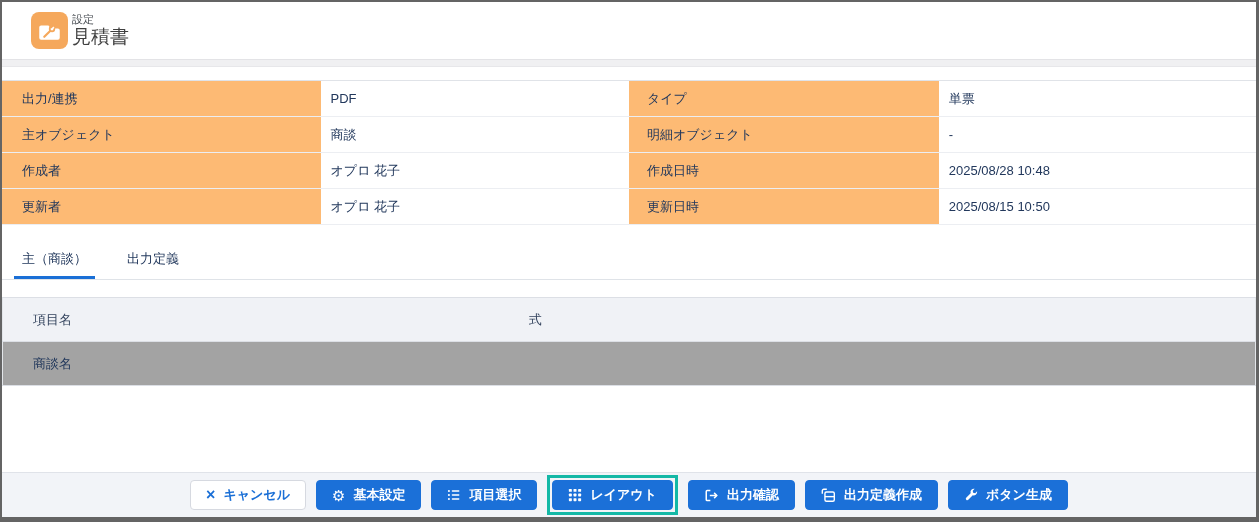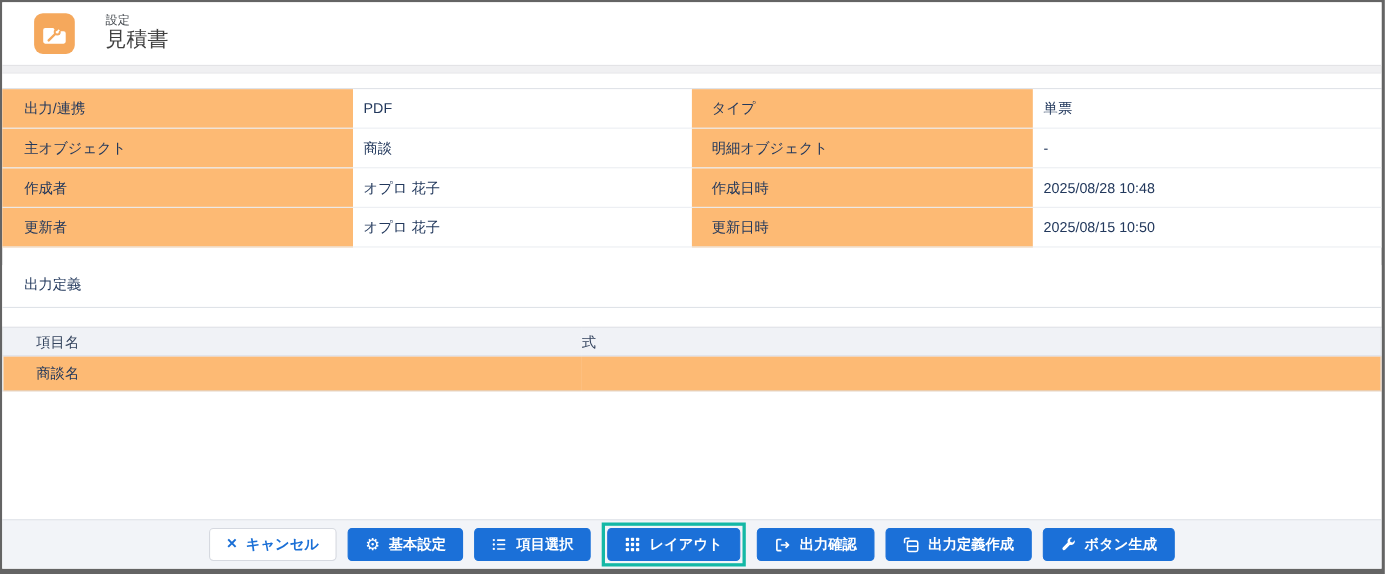--- a/index.html
+++ b/index.html
@@ -8,21 +8,21 @@
     background:#fff;
   }
   .frame {
     width:1259px; height:522px;
     border:2px solid #646464; border-right-width:3px; border-bottom-width:5px;
     background:#fff;
     display:flex; flex-direction:column;
     overflow:hidden;
   }
   
-  .page-header { height:57px; display:flex; align-items:center; padding-left:29px; gap:28px; background:#fff; }
+  .page-header { height:57px; display:flex; align-items:center; padding-left:29px; gap:4px; background:#fff; }
   .app-icon {
     width:37px; height:37px; border-radius:8px; background:#f5a85c;
     display:flex; align-items:center; justify-content:center; flex:0 0 auto;
   }
   .titles { display:flex; flex-direction:column; line-height:1.15; }
   .obj-label { font-size:11px; color:#43484e; }
   .page-title { font-size:19px; font-weight:400; color:#404040; }
   .strip { height:8px; background:#f0f0f2; border-top:1px solid #e3e3e6; border-bottom:1px solid #e7e7ea; }
   .gap1 { height:13px; background:#fff; }
   .gap2 { height:17px; background:#fff; }
@@ -33,25 +33,25 @@
   td.lbl1 { padding-left:20px; }
   td.lbl2 { padding-left:18px;font-family:Liberation Serif, serif; }
   td.val  { background:#fff; padding-left:10px;margin-top:28px; }
   
   .tabs { margin-top:16px; padding-left:12px; display:flex; gap:24px; border-bottom:1px solid #dfe3e8; background:#fff; }
   .tab { font-size:13px; color:#22385c; padding:9px 8px 8px; border-bottom:3px solid transparent; cursor:default; }
   .tab.active { border-bottom-color:#1a6fd6; }
   
   table.fields { width:100%; border-collapse:collapse; border-left:1px solid #e3e6ea; border-right:1px solid #e3e6ea; }
   table.fields th {
-    height:26px; background:#f0f2f6; font-size:13px; font-weight:400; color:#34445e;
+    height:44px; background:#f0f2f6; font-size:13px; font-weight:400; color:#34445e;
     text-align:left; border-top:1px solid #dcdfe5; border-bottom:1px solid #dcdfe5;
   }
   table.fields th.c1, table.fields td.c1 { padding-left:30px; }
-  table.fields td { height:32px; font-size:13px; color:#22385c; background:#fdba74; border-bottom:1px solid #dcdfe5; }
+  table.fields td { height:44px; font-size:13px; color:#22385c; background:#a3a3a3; border-bottom:1px solid #dcdfe5; }
   .filler { flex:1 1 auto; background:#fff; }
   
   .footer-bar {
     height:45px; flex:0 0 auto; background:#f2f4f8; border-top:1px solid #e0e3e9;
     display:flex; align-items:center; justify-content:center; gap:10px;
   }
   .btn {
     height:30px; display:inline-flex; align-items:center; gap:8px;
     padding:0 15px; border-radius:4px; font-size:13px; font-weight:700;
     border:1px solid transparent; cursor:pointer; white-space:nowrap;
@@ -115,20 +115,21 @@
       <tr>
         <td class="lbl lbl1">更新者</td>
         <td class="val">オプロ 花子</td>
         <td class="lbl lbl2">更新日時</td>
         <td class="val">2025/08/15 10:50</td>
       </tr>
     </tbody>
   </table>
 
   <div class="tabs">
+    <div class="tab active">主（商談）</div>
     <div class="tab">出力定義</div>
   </div>
   <div class="gap2"></div>
 
   <table class="fields">
     <colgroup>
         <col style="width:42%">
         <col style="width:58%">
       </colgroup>
     <thead>

